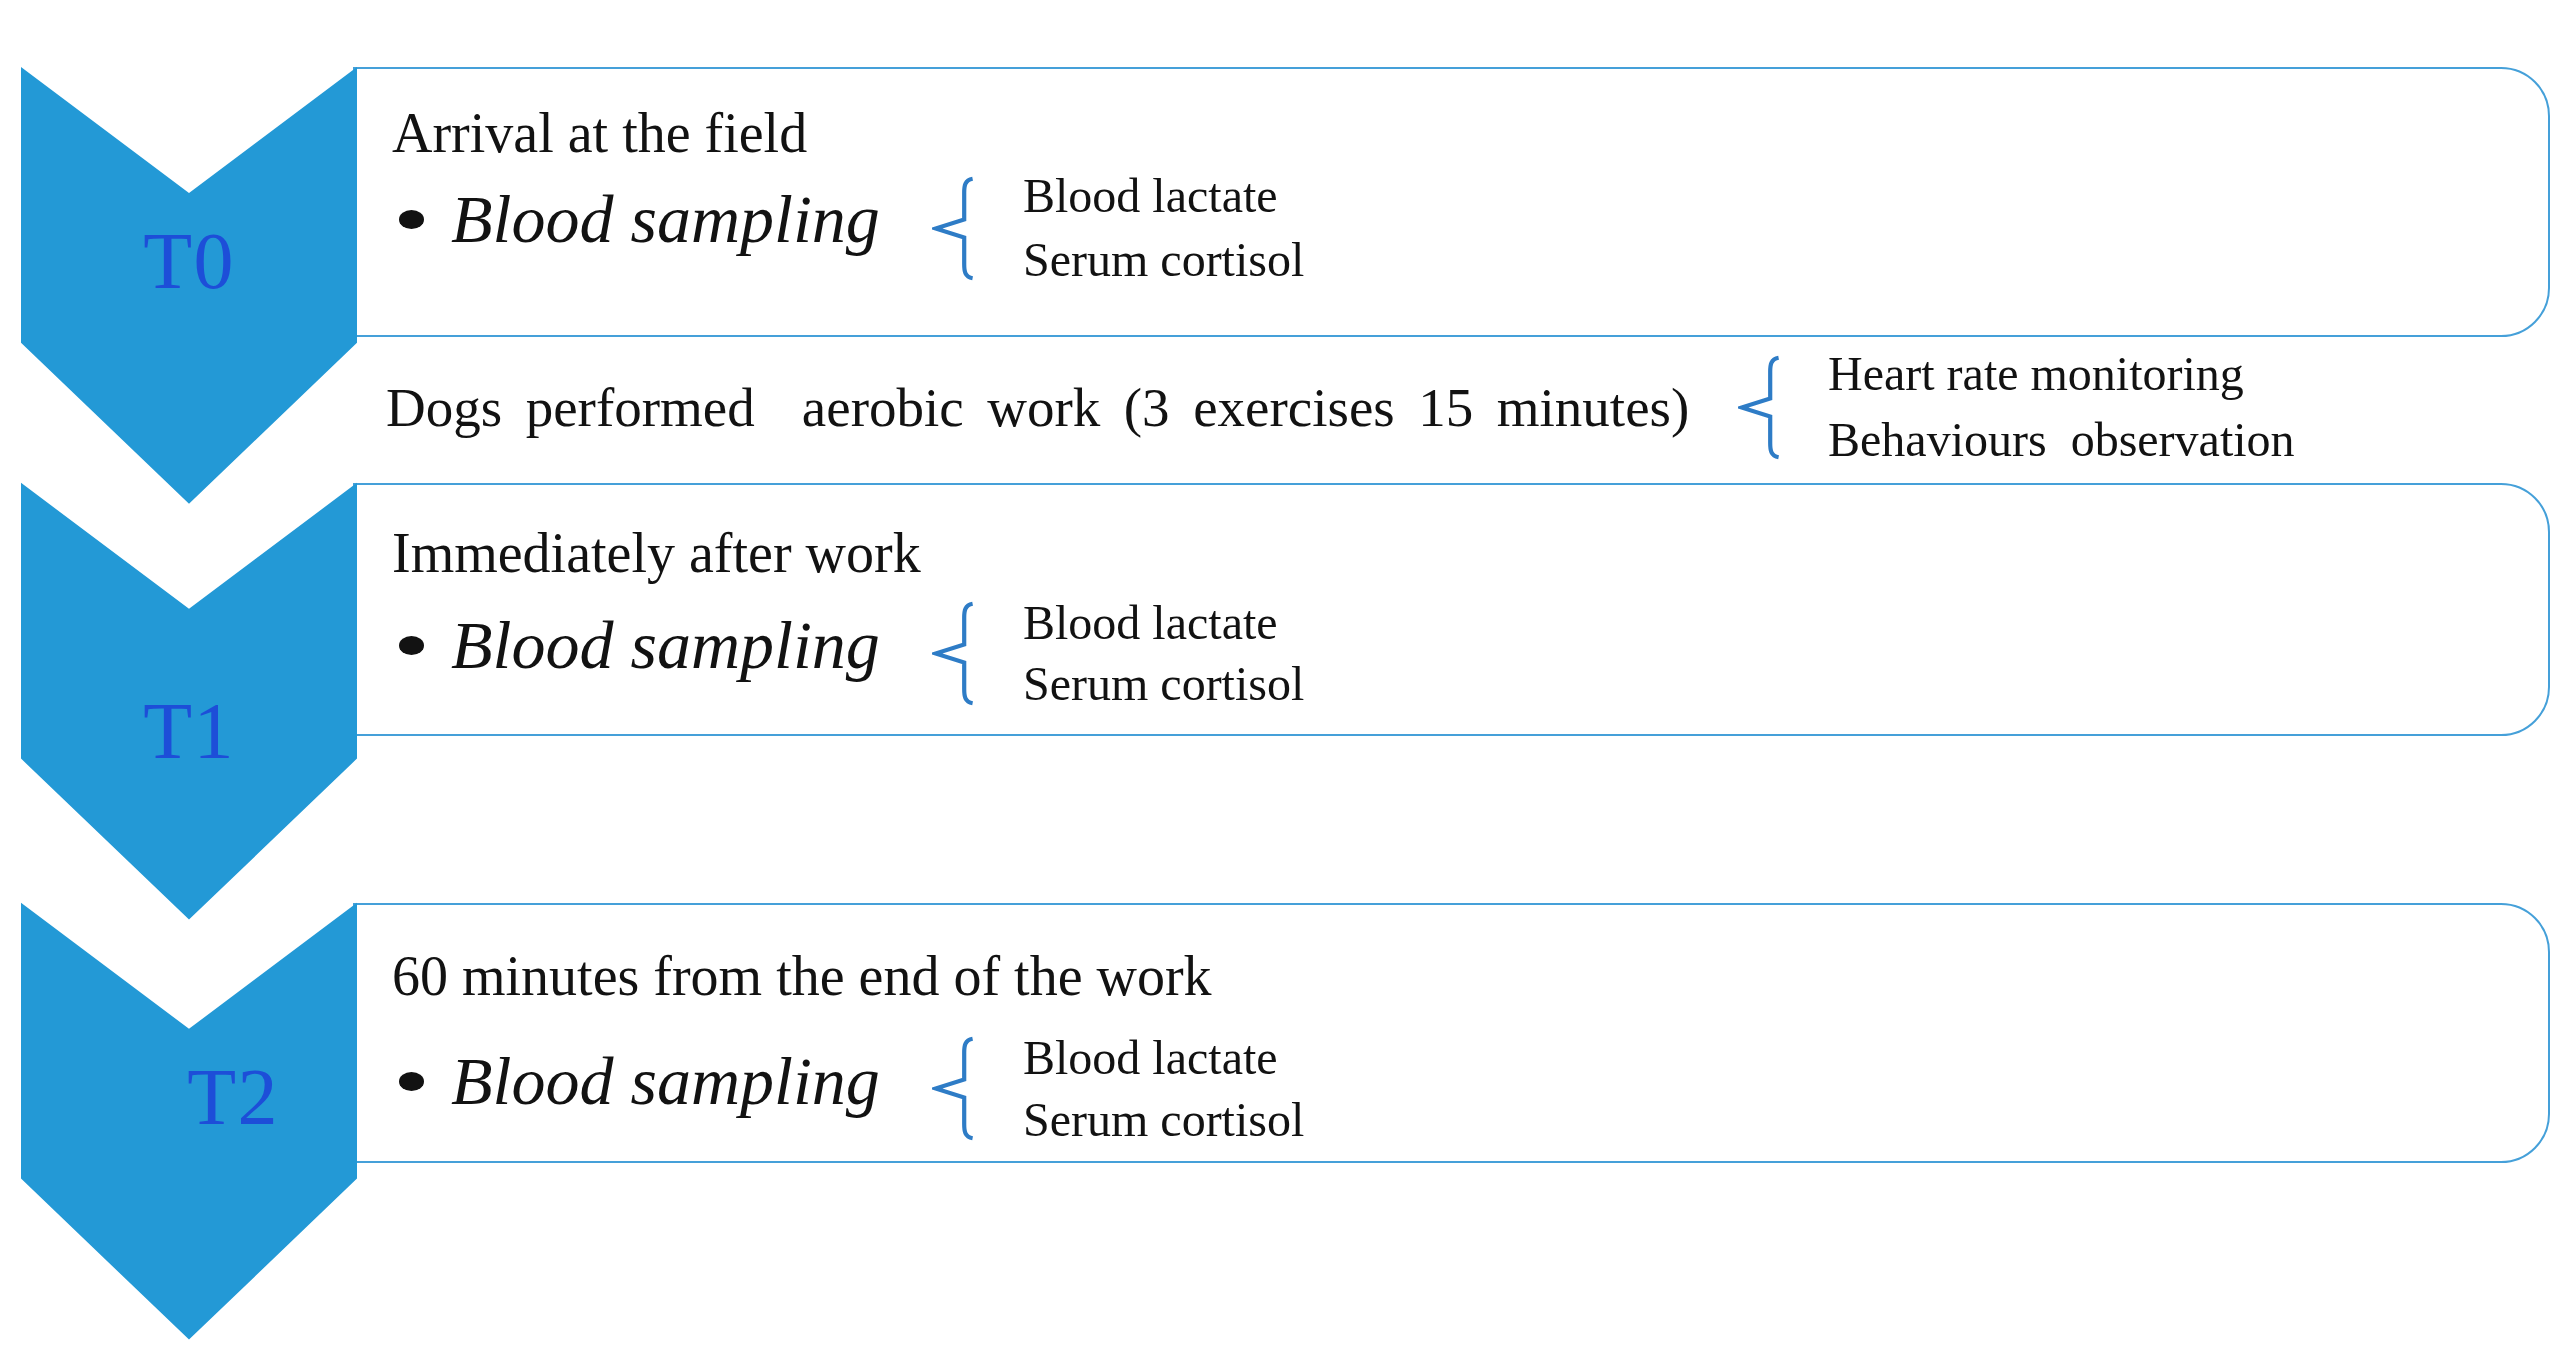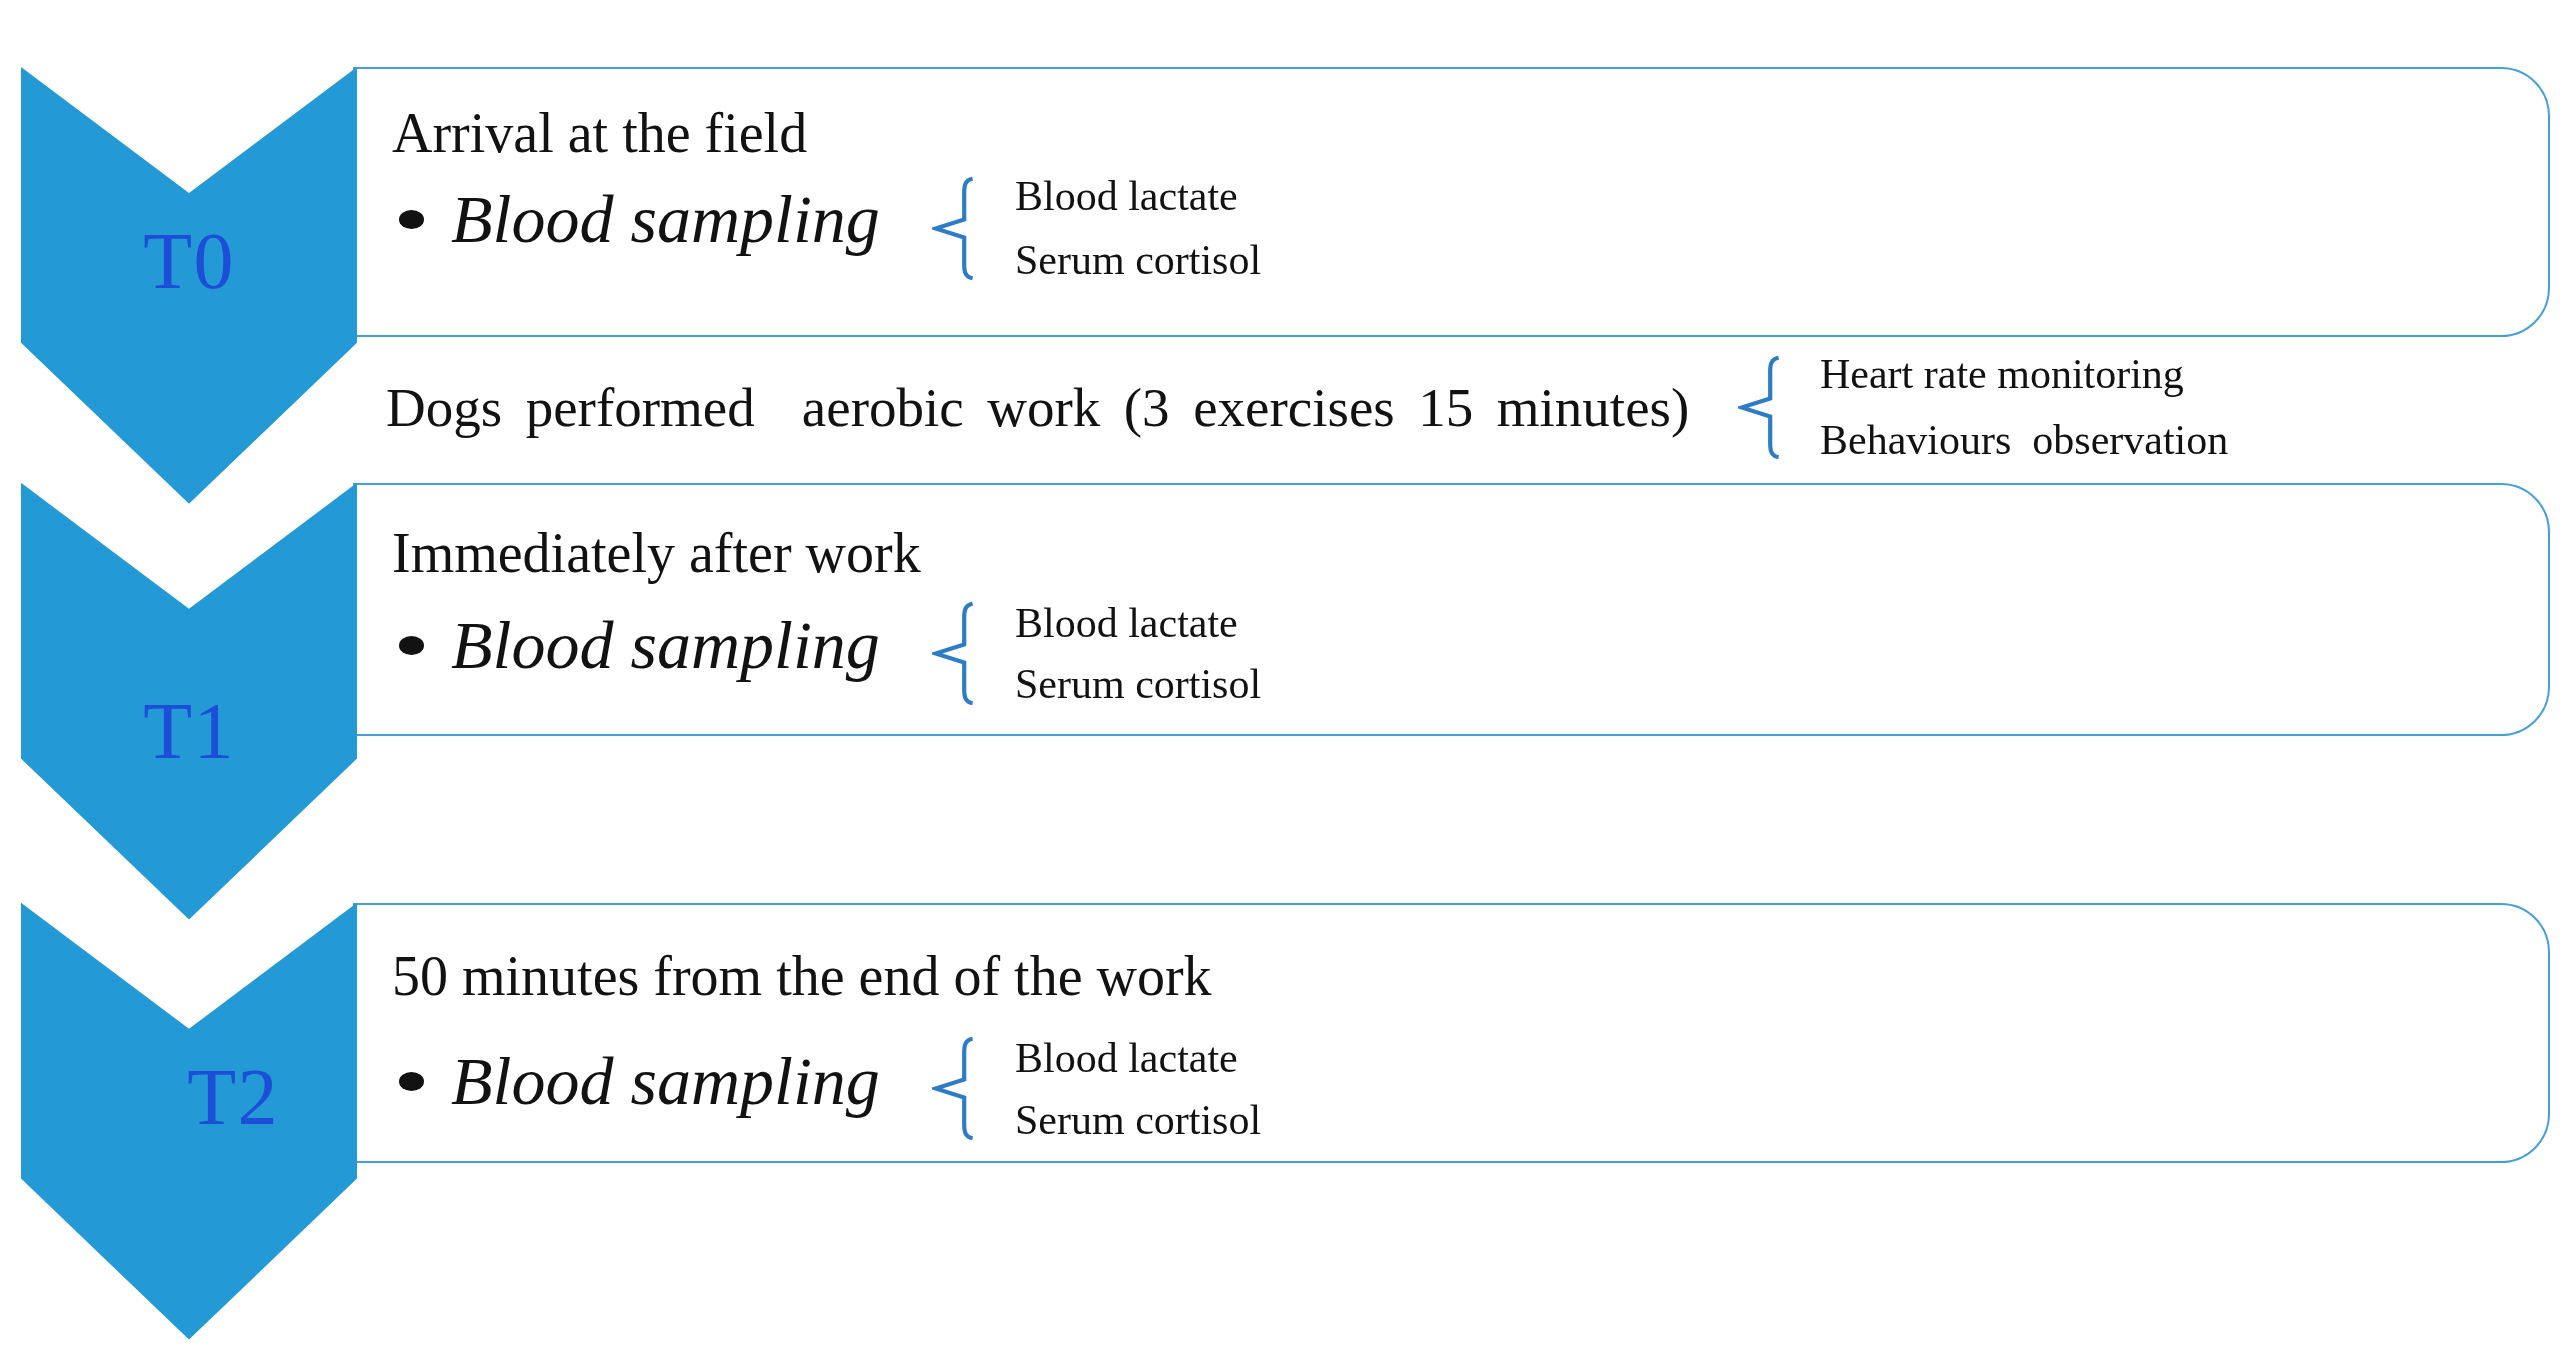--- a/index.html
+++ b/index.html
@@ -30,21 +30,21 @@
   #title-t2{left:392px;top:948px;}
   .bullet-text{font-size:68px;line-height:56px;font-style:italic;}
   #bullet-text-t0{left:451px;top:191px;}
   #bullet-text-t1{left:451px;top:617px;}
   #bullet-text-t2{left:451px;top:1053px;}
   .bullet-dot{
     position:absolute;left:399px;width:25px;height:19px;border-radius:50%;
     background:#121212;z-index:3;
   }
   #dot-t0{top:210px;} #dot-t1{top:636px;} #dot-t2{top:1072px;}
-  .measure{font-size:42px;line-height:50px;}
+  .measure{font-size:48px;line-height:50px;margin-left:8px;}
   #m-t0-0{left:1015px;top:171px;} #m-t0-1{left:1015px;top:235px;}
   #m-t1-0{left:1015px;top:598px;} #m-t1-1{left:1015px;top:659px;}
   #m-t2-0{left:1015px;top:1033px;} #m-t2-1{left:1015px;top:1095px;}
   #interlude-text{left:374px;top:380px;font-size:55px;line-height:55px;word-spacing:9.8px;margin-left:12px;}
   #m-gap-0{left:1820px;top:349px;} #m-gap-1{left:1820px;top:415px;}
   .brace{position:absolute;width:56px;height:105px;z-index:4;}
   #brace-t0{left:932px;top:176px;}
   #brace-t1{left:932px;top:601px;}
   #brace-t2{left:932px;top:1036px;}
   #brace-gap{left:1738px;top:355px;}
@@ -86,21 +86,21 @@
 
   <div class="txt title" id="title-t1">Immediately after work</div>
   <div class="bullet-dot" id="dot-t1"></div>
   <div class="txt bullet-text" id="bullet-text-t1">Blood sampling</div>
   <svg class="brace" id="brace-t1" viewBox="0 0 80 150">
     <path d="M 58 4 C 47 6 46 14 46 24 L 46 62 L 5 75 L 46 88 L 46 126 C 46 136 47 144 58 146" fill="none" stroke="#2E7CC6" stroke-width="6"></path>
   </svg>
   <div class="txt measure" id="m-t1-0">Blood lactate</div>
   <div class="txt measure" id="m-t1-1">Serum cortisol</div>
 
-  <div class="txt title" id="title-t2">50 minutes from the end of the work</div>
+  <div class="txt title" id="title-t2">60 minutes from the end of the work</div>
   <div class="bullet-dot" id="dot-t2"></div>
   <div class="txt bullet-text" id="bullet-text-t2">Blood sampling</div>
   <svg class="brace" id="brace-t2" viewBox="0 0 80 150">
     <path d="M 58 4 C 47 6 46 14 46 24 L 46 62 L 5 75 L 46 88 L 46 126 C 46 136 47 144 58 146" fill="none" stroke="#2E7CC6" stroke-width="6"></path>
   </svg>
   <div class="txt measure" id="m-t2-0">Blood lactate</div>
   <div class="txt measure" id="m-t2-1">Serum cortisol</div>
 
 </div>
 

